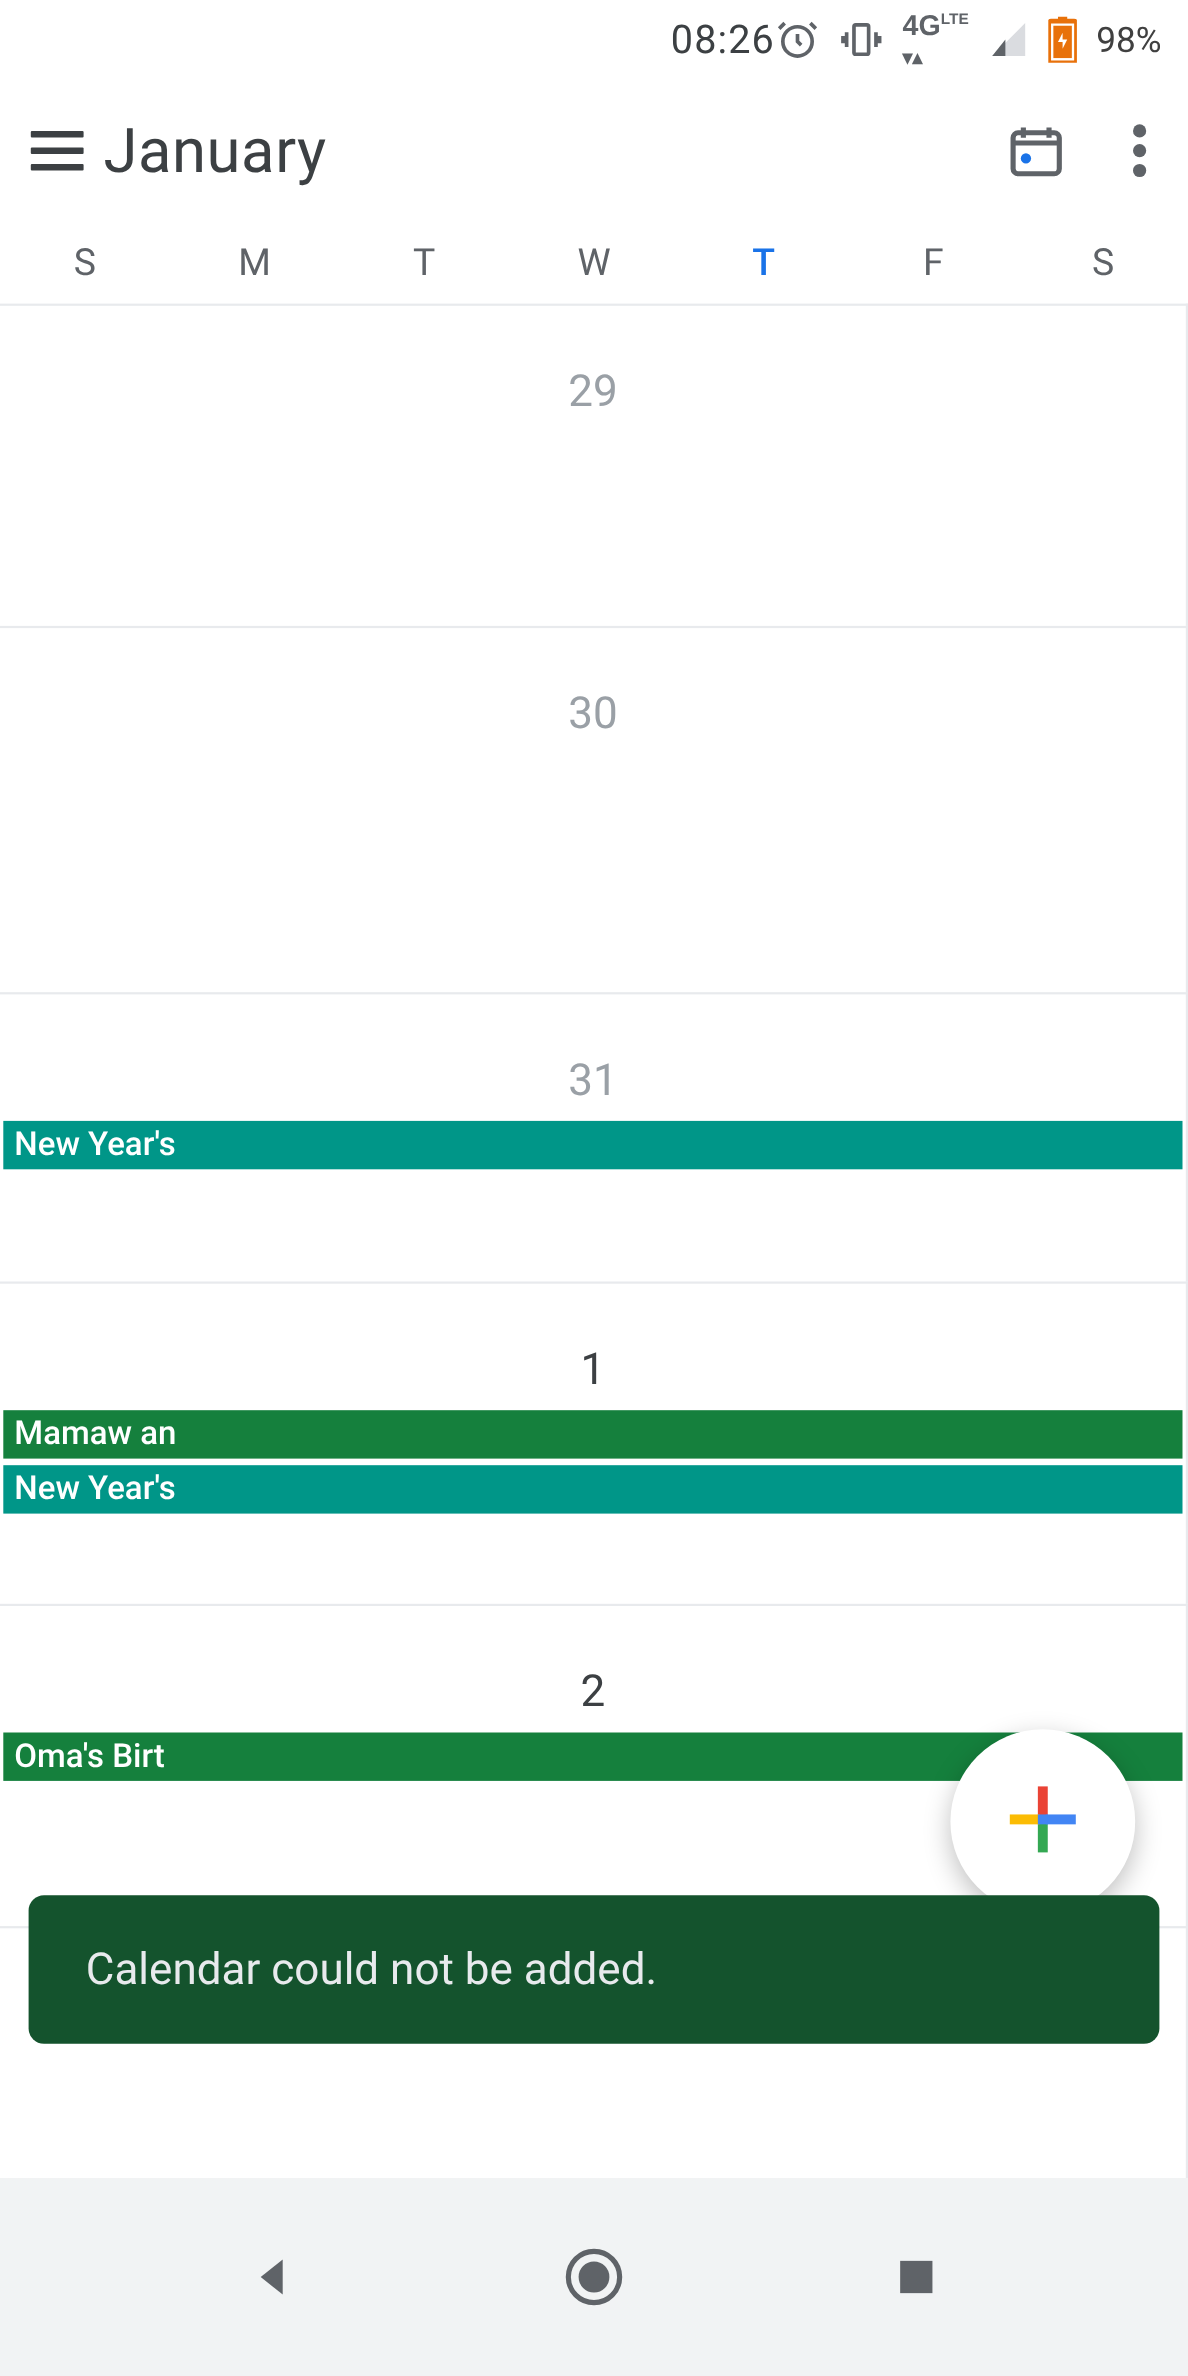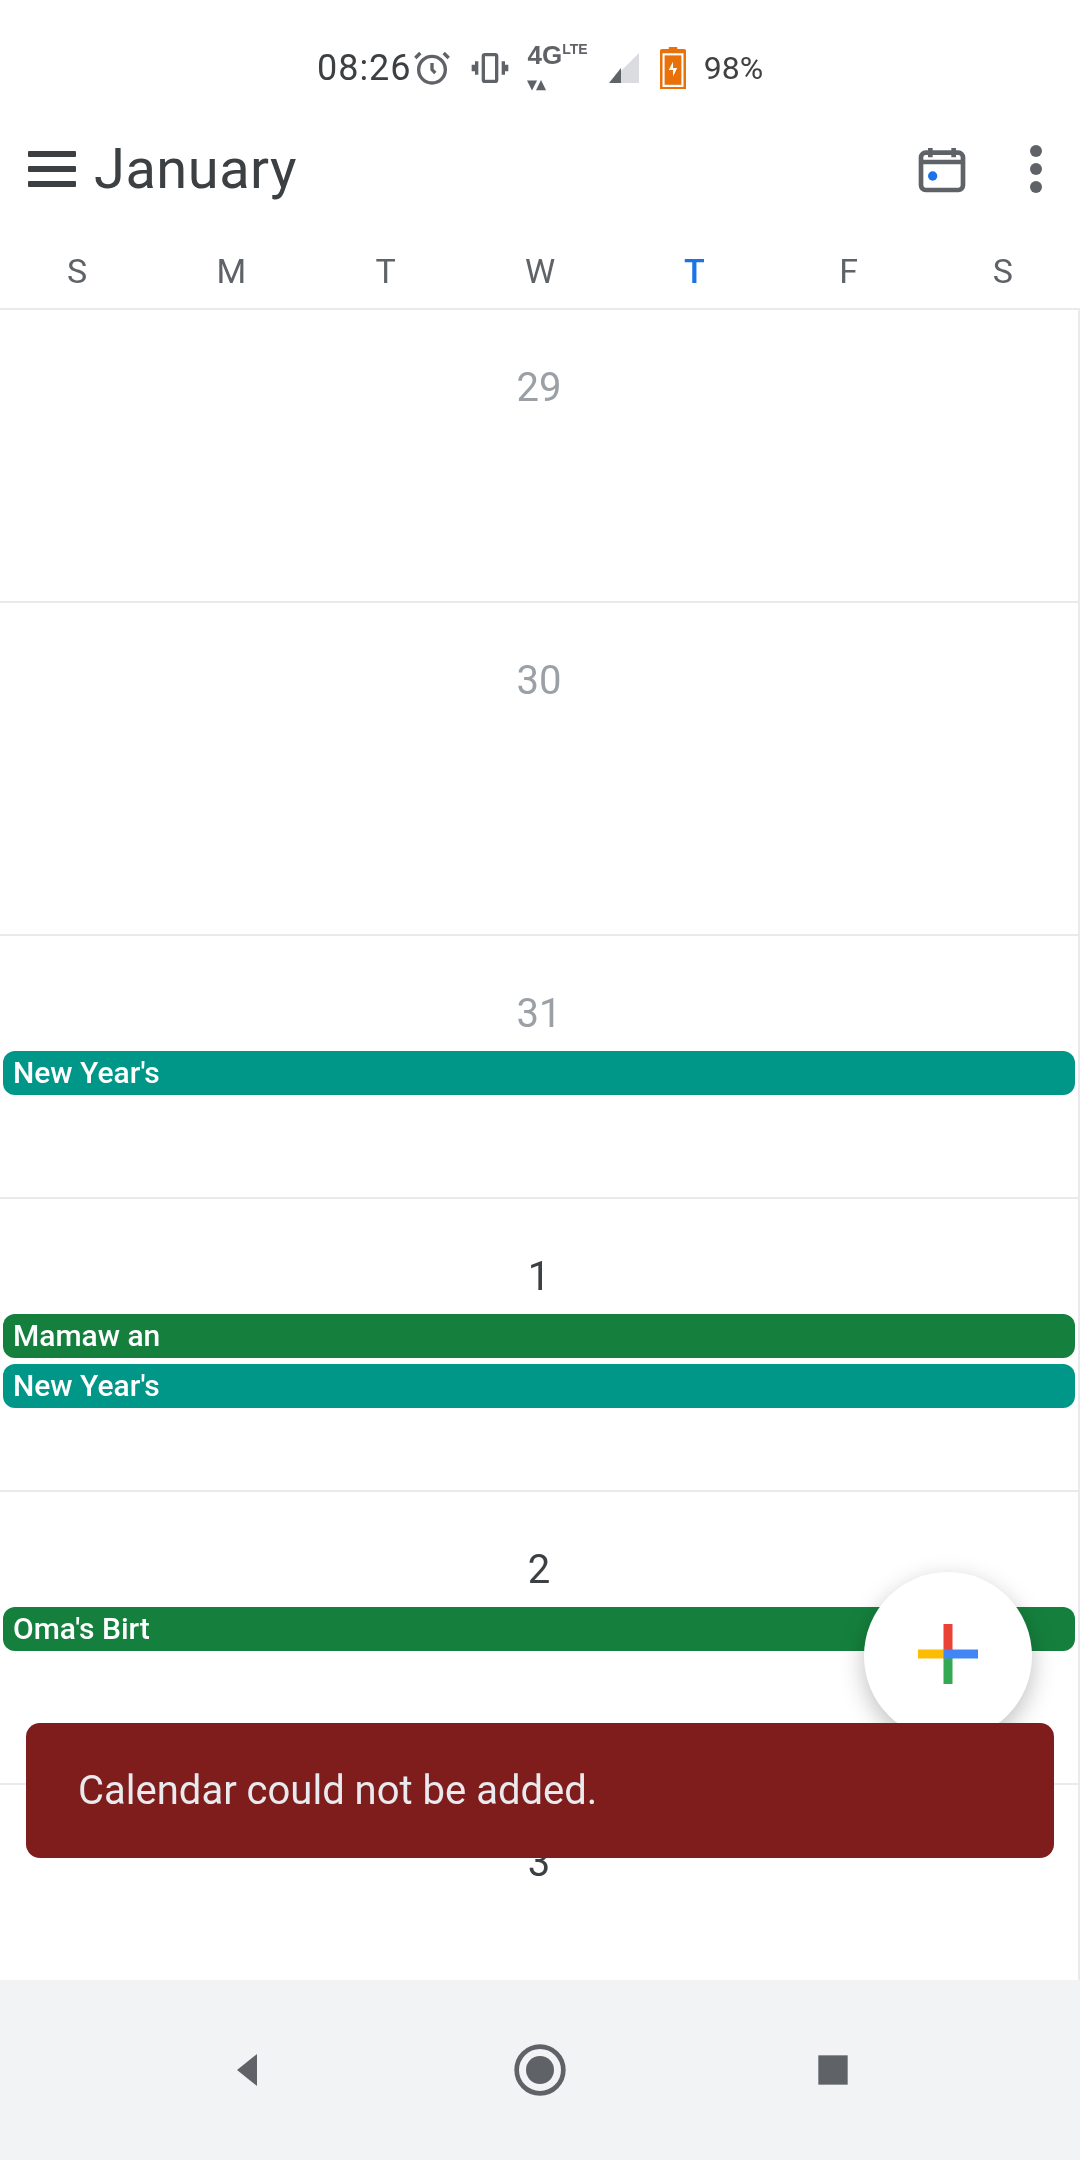--- a/index.html
+++ b/index.html
@@ -1,18 +1,18 @@
 <!DOCTYPE html>
 <html><head>
 <meta charset="utf-8">
 <style>
   * { box-sizing: border-box; margin: 0; padding: 0; }
   html, body { width: 1080px; height: 2160px; font-family: 'Roboto', 'Helvetica Neue', Arial, sans-serif; background: #fff; overflow: hidden; }
   
-  .status-bar { height: 72px; display: flex; align-items: center; justify-content: center; padding: 0 12px; font-size: 36px; color: #3c4043; margin-top: 32px; }
+  .status-bar { height: 72px; display: flex; align-items: center; justify-content: flex-end; padding: 0 24px; font-size: 36px; color: #3c4043; }
   .status-left { font-weight: 400; letter-spacing: 1px; }
   .status-right { display: flex; align-items: center; gap: 18px; }
   .status-right svg { display: block; }
   .battery-pct { font-size: 32px; color: #404040; }
   
   .app-header { height: 130px; display: flex; align-items: center; padding: 0 28px; gap: 18px; }
   .hamburger { width: 48px; height: 36px; display: flex; flex-direction: column; justify-content: space-between; }
   .hamburger div { height: 6px; background: #3c4043; border-radius: 1px; }
   .month-title { font-size: 56px; color: #3c4043; font-weight: 400; flex: 1; letter-spacing: 0.5px; }
   .today-icon { width: 56px; height: 56px; margin-right: 42px; }
@@ -21,27 +21,27 @@
   
   .weekday-row { display: grid; grid-template-columns: repeat(7, 1fr); height: 74px; }
   .weekday { display: flex; align-items: center; justify-content: center; font-size: 34px; color: #5f6368; font-weight: 400; }
   .weekday.today { color: #1a73e8; font-weight: 500; }
   .day-cell { border-top: 2px solid #e8eaed; border-right: 2px solid #e8eaed; padding-top: 18px; position: relative; overflow: hidden; }
   .day-cell:first-child, .day-cell:nth-child(7n+1) { border-left: none; }
   .day-num { text-align: center; font-size: 40px; color: #3c4043; font-weight: 400; margin-top: 36px; }
   .day-num.other-month { color: #9aa0a6; }
   
   .events { margin-top: 14px; display: flex; flex-direction: column; gap: 6px; padding: 0 3px; }
-  .event { height: 44px; line-height: 44px; border-radius: 12px; color: #fff; font-size: 30px; font-weight: 500; padding: 0 10px; white-space: nowrap; overflow: hidden; }
+  .event { height: 44px; line-height: 44px; border-radius: 0; color: #fff; font-size: 30px; font-weight: 500; padding: 0 10px; white-space: nowrap; overflow: hidden; }
   .event.teal2 { background: #009688; }
   .event.blue2 { background: #15803d; }
   
   .fab { position: absolute; right: 48px; bottom: 420px; width: 168px; height: 168px; border-radius: 50%; background: #fff; box-shadow: 0 8px 24px rgba(0,0,0,0.25); display: flex; align-items: center; justify-content: center; }
   
-  .toast { position: absolute; left: 26px; right: 26px; bottom: 302px; background: #7f1d1d; color: #e8eaed; border-radius: 14px; padding: 44px 52px; font-size: 40px; }
+  .toast { position: absolute; left: 26px; right: 26px; bottom: 302px; background: #14532d; color: #e8eaed; border-radius: 14px; padding: 44px 52px; font-size: 40px; }
   
   .nav-bar { position: absolute; bottom: 0; left: 0; right: 0; height: 180px; background: #f1f3f4; display: flex; align-items: center; justify-content: space-around; padding: 0 100px; }
   .nav-btn { width: 60px; height: 60px; display: flex; align-items: center; justify-content: center; }
 </style>
 </head>
 <body>
 
 <div class="status-bar">
   <div class="status-left">08:26</div>
   <div class="status-right">

